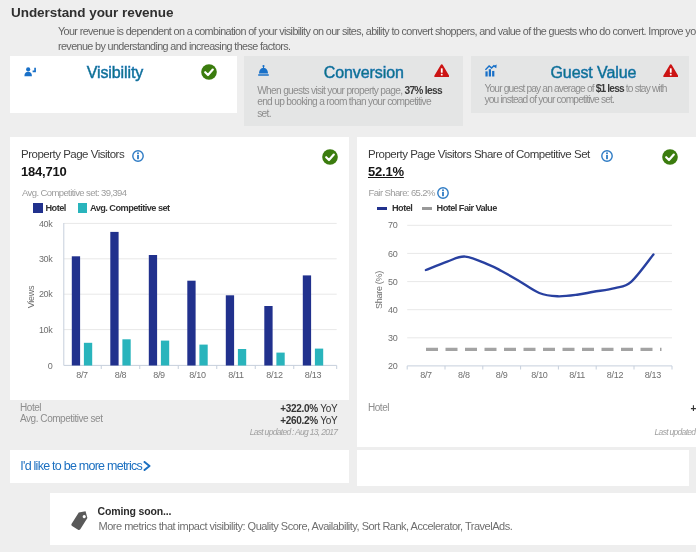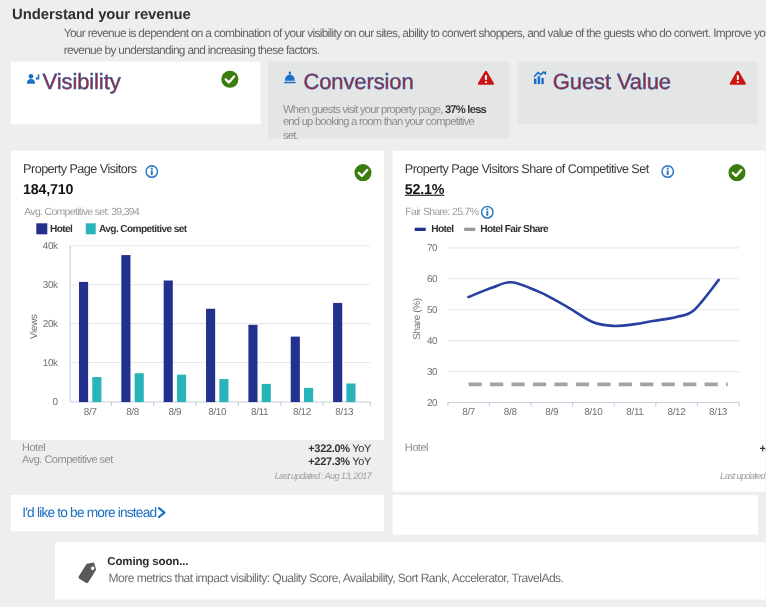--- a/index.html
+++ b/index.html
@@ -1,20 +1,20 @@
 <!DOCTYPE html>
 <html><head>
 <meta charset="utf-8">
 <style>
   * { margin:0; padding:0; box-sizing:border-box; }
   html,body { width:696px; height:552px; background:#eeeeee; font-family:"Liberation Sans", sans-serif; position:relative; overflow:hidden; }
   .abs { position:absolute; }
   .card { position:absolute; background:#ffffff; }
   .gcard { position:absolute; background:#e4e5e5; }
-  .hdr { font-size:20px; color:#b91c1c; letter-spacing:-0.1px; -webkit-text-stroke:0.5px #1870c8; white-space:nowrap; }
+  .hdr { font-size:16px; color:#0f766e; letter-spacing:-0.1px; -webkit-text-stroke:0.5px #1870c8; white-space:nowrap;margin-left:48px; }
   .body-txt { font-size:10.2px; letter-spacing:-0.6px; line-height:11.35px; color:#8d8d8d; }
   .body-txt b { color:#3a3a3a; font-weight:bold; }
   .ctitle { font-size:11.5px; letter-spacing:-0.5px; color:#3b3b3b; white-space:nowrap; }
   .bignum { font-size:13px; font-weight:bold; letter-spacing:-0.2px; color:#141414; white-space:nowrap; }
   .sub { font-size:9.5px; letter-spacing:-0.6px; color:#9c9c9c; white-space:nowrap; }
   .leg { font-size:9.2px; font-weight:bold; letter-spacing:-0.55px; color:#333; white-space:nowrap; }
   .fl { font-size:10px; letter-spacing:-0.45px; color:#8d8d8d; white-space:nowrap; }
   .fv { font-size:10px; letter-spacing:-0.3px; color:#333; white-space:nowrap; text-align:right; }
   .fv b { letter-spacing:-0.3px;text-align:right; }
   .lu { font-size:8.5px; font-style:italic; letter-spacing:-0.7px; color:#a0a0a0; white-space:nowrap; text-align:right; }
@@ -44,37 +44,38 @@
     <rect x="6.3" y="2" width="1.4" height="2" fill="#1870c8"></rect>
     <path d="M7 4 C3.6 4 1.3 6.6 1.3 11 H12.7 C12.7 6.6 10.4 4 7 4 Z" fill="#1870c8"></path>
     <rect x="0" y="12" width="14" height="1.8" rx="0.9" fill="#1870c8"></rect>
   </svg>
   <div class="abs hdr" style="left:31.8px; top:7.5px;">Conversion</div>
   <svg class="abs" style="left:189.5px; top:7.5px;" width="15.5" height="13.5" viewBox="0 0 31 27">
     <path d="M13.4 1.9 L0.9 23.2 C0 24.8 1.1 26.8 3 26.8 H28 C29.9 26.8 31 24.8 30.1 23.2 L17.6 1.9 C16.7 0.3 14.3 0.3 13.4 1.9 Z" fill="#cc1414"></path>
     <rect x="13.7" y="8.5" width="3.6" height="9" rx="1.2" fill="#fff"></rect>
     <rect x="13.7" y="19.5" width="3.6" height="3.6" rx="1.2" fill="#fff"></rect>
   </svg>
-  <div class="abs body-txt" style="left:13.2px; top:39px; white-space:nowrap; letter-spacing:-0.7px;">When guests visit your property page, <b>37% less</b><br>end up booking a room than your competitive<br>set.</div>
+  <div class="abs body-txt" style="left:13.2px; top:29px; white-space:nowrap; letter-spacing:-0.7px;">When guests visit your property page, <b>37% less</b><br>end up booking a room than your competitive<br>set.</div>
 </div>
 
 <div class="gcard" style="left:471px; top:56px; width:218px; height:57px;">
   <svg class="abs" style="left:13.5px; top:7.5px;" width="12" height="13" viewBox="0 0 14 14">
     <rect x="0.5" y="8" width="2.6" height="6" fill="#1870c8"></rect>
     <rect x="4.4" y="5.5" width="2.6" height="8.5" fill="#1870c8"></rect>
     <rect x="8.3" y="7.5" width="2.6" height="6.5" fill="#1870c8"></rect>
     <path d="M0.5 6.2 L4.8 1.8 L7.6 4 L11 0.8" stroke="#1870c8" stroke-width="1.7" fill="none"></path>
     <path d="M13.6 0 L13.2 4.4 L9.4 1.9 Z" fill="#1870c8"></path>
   </svg>
   <div class="abs hdr" style="left:31.5px; top:7.5px;">Guest Value</div>
   <svg class="abs" style="left:191.5px; top:7.5px;" width="15.5" height="13.5" viewBox="0 0 31 27">
     <path d="M13.4 1.9 L0.9 23.2 C0 24.8 1.1 26.8 3 26.8 H28 C29.9 26.8 31 24.8 30.1 23.2 L17.6 1.9 C16.7 0.3 14.3 0.3 13.4 1.9 Z" fill="#cc1414"></path>
     <rect x="13.7" y="8.5" width="3.6" height="9" rx="1.2" fill="#fff"></rect>
     <rect x="13.7" y="19.5" width="3.6" height="3.6" rx="1.2" fill="#fff"></rect>
   </svg>
+  <div class="abs body-txt" style="left:13.5px; top:27px; white-space:nowrap; letter-spacing:-0.84px;">Your guest pay an average of <b>$1 less</b> to stay with<br>you instead of your competitive set.</div>
 </div>
 
 <div class="card" id="cardL" style="left:10px; top:137px; width:339.3px; height:263px;">
   <div class="abs ctitle" style="left:11px; top:11px;">Property Page Visitors</div>
   <svg class="abs" style="left:121.5px; top:13px;" width="12" height="12" viewBox="0 0 12 12">
     <circle cx="6" cy="6" r="5.2" fill="none" stroke="#2e7bc4" stroke-width="1.4"></circle>
     <rect x="5.1" y="4.9" width="1.8" height="4.3" fill="#2e7bc4"></rect>
     <circle cx="6" cy="3.3" r="1" fill="#2e7bc4"></circle>
   </svg>
   <svg class="abs" style="left:312px; top:11.5px;" width="16" height="16" viewBox="0 0 16 16">
@@ -140,46 +141,46 @@
       <text x="72.0" y="162.5">8/7</text>
       <text x="110.5" y="162.5">8/8</text>
       <text x="149.0" y="162.5">8/9</text>
       <text x="187.5" y="162.5">8/10</text>
       <text x="226.0" y="162.5">8/11</text>
       <text x="264.5" y="162.5">8/12</text>
       <text x="303.0" y="162.5">8/13</text>
     </g>
   </svg>
   <div class="abs fl" style="left:10px; top:265px;">Hotel<br>Avg. Competitive set</div>
-  <div class="abs fv" style="right:12px; top:265.5px; line-height:12.8px;"><b>+322.0%</b> YoY<br><b>+227.3%</b> YoY</div>
+  <div class="abs fv" style="right:12px; top:265.5px; line-height:12.8px;"><b>+322.0%</b> YoY<br><b>+260.2%</b> YoY</div>
   <div class="abs lu" style="right:12px; top:290px;">Last updated : Aug 13, 2017</div>
 </div>
 
 <div class="card" id="cardR" style="left:356.6px; top:137px; width:397px; height:309.6px;">
   <div class="abs ctitle" style="left:11.4px; top:11px;">Property Page Visitors Share of Competitive Set</div>
   <svg class="abs" style="left:244.5px; top:13px;" width="12" height="12" viewBox="0 0 12 12">
     <circle cx="6" cy="6" r="5.2" fill="none" stroke="#2e7bc4" stroke-width="1.4"></circle>
     <rect x="5.1" y="4.9" width="1.8" height="4.3" fill="#2e7bc4"></rect>
     <circle cx="6" cy="3.3" r="1" fill="#2e7bc4"></circle>
   </svg>
   <svg class="abs" style="left:305px; top:11.5px;" width="16" height="16" viewBox="0 0 16 16">
     <circle cx="8" cy="8" r="7.8" fill="#3b7c0e"></circle>
     <path d="M4.2 8.2 L7 11 L11.8 5.6" stroke="#fff" stroke-width="2.2" fill="none" stroke-linecap="round" stroke-linejoin="round"></path>
   </svg>
   <div class="abs bignum" style="left:11.4px; top:27px;text-decoration:underline;">52.1%</div>
-  <div class="abs sub" style="left:11.9px; top:50px;">Fair Share: 25.7%</div>
+  <div class="abs sub" style="left:11.9px; top:50px;">Fair Share: 65.2%</div>
   <svg class="abs" style="left:80.5px; top:50px;" width="12" height="12" viewBox="0 0 12 12">
     <circle cx="6" cy="6" r="5.2" fill="none" stroke="#2e7bc4" stroke-width="1.4"></circle>
     <rect x="5.1" y="4.9" width="1.8" height="4.3" fill="#2e7bc4"></rect>
     <circle cx="6" cy="3.3" r="1" fill="#2e7bc4"></circle>
   </svg>
   <div class="abs" style="left:20.5px; top:69.5px; width:10px; height:3px; background:#21318d;"></div>
   <div class="abs leg" style="left:35.4px; top:66px;">Hotel</div>
   <div class="abs" style="left:65.5px; top:69.5px; width:10px; height:3px; background:#999;"></div>
-  <div class="abs leg" style="left:80px; top:66px;">Hotel Fair Share</div>
+  <div class="abs leg" style="left:80px; top:66px;">Hotel Fair Value</div>
   <svg class="abs" style="left:0; top:78px;" width="332" height="172" viewBox="0 0 332 172">
 
     <g stroke="#e8e8e8" stroke-width="1">
       <line x1="50.2" y1="10.3" x2="315" y2="10.3"></line>
       <line x1="50.2" y1="38.4" x2="315" y2="38.4"></line>
       <line x1="50.2" y1="66.6" x2="315" y2="66.6"></line>
       <line x1="50.2" y1="94.7" x2="315" y2="94.7"></line>
       <line x1="50.2" y1="122.8" x2="315" y2="122.8"></line>
     </g>
     <g stroke="#c6cfdc" stroke-width="1" fill="none">
@@ -215,21 +216,21 @@
       <text x="258" y="162.5">8/12</text>
       <text x="295.8" y="162.5">8/13</text>
     </g>
   </svg>
   <div class="abs fl" style="left:11.4px; top:265px;">Hotel</div>
   <div class="abs fv" style="right:11.4px; top:265.5px;"><b>+46.6%</b> YoY</div>
   <div class="abs lu" style="right:11.4px; top:290px;">Last updated : Aug 13, 2017</div>
 </div>
 
 <div class="card" style="left:10px; top:449.5px; width:339.3px; height:33.5px;">
-  <div class="abs" style="left:10.3px; top:9px; font-size:12.5px; letter-spacing:-0.75px; color:#1b6fc0; white-space:nowrap;">I'd like to be more instead</div>
+  <div class="abs" style="left:10.3px; top:9px; font-size:12.5px; letter-spacing:-0.75px; color:#1b6fc0; white-space:nowrap;">I'd like to be more metrics</div>
   <svg class="abs" style="left:133px; top:11.5px;" width="8" height="10" viewBox="0 0 8 10">
     <path d="M1.5 1 L6.5 5 L1.5 9" fill="none" stroke="#1b6fc0" stroke-width="2" stroke-linecap="round" stroke-linejoin="round"></path>
   </svg>
 </div>
 
 <div class="card" style="left:356.6px; top:449.5px; width:332.8px; height:36px;"></div>
 
 <div class="card" style="left:10px; top:493px; width:649px; height:51.6px;margin-left:40px;">
   <svg class="abs" style="left:19px; top:15px;" width="21" height="25" viewBox="0 0 22 27">
     <g transform="rotate(32 11 13)">

